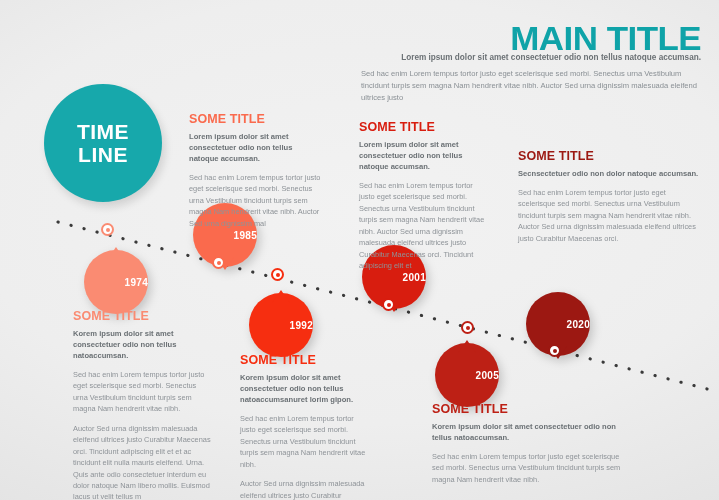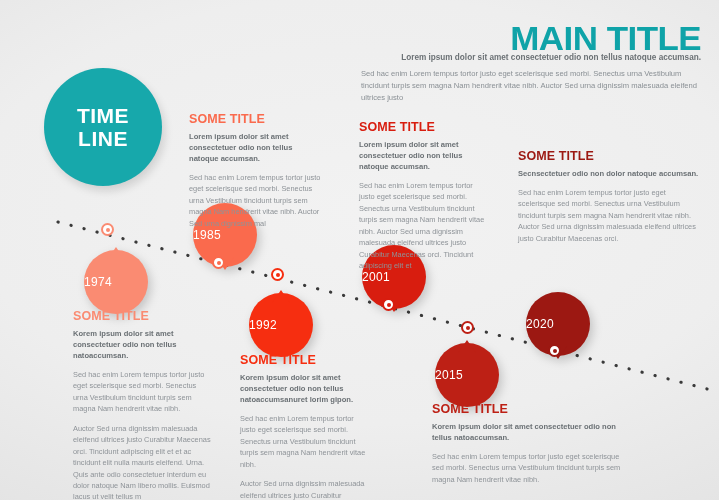--- a/index.html
+++ b/index.html
@@ -53,21 +53,21 @@
     text-align: left;
     font-size: 7.6px;
     color: #8a9095;
     line-height: 1.55;
   }
 
   
   .tl-circle {
     position: absolute;
     left: 44px;
-    top: 68px;
+    top: 84px;
     width: 118px;
     height: 118px;
     border-radius: 50%;
     background: #17a8ab;
     box-shadow: 3px 5px 9px rgba(0,0,0,0.13);
     display: flex;
     flex-direction: column;
     align-items: center;
     justify-content: center;
     color: #ffffff;
@@ -86,24 +86,24 @@
   }
 
   
   .pin {
     position: absolute;
     width: 64px;
     height: 64px;
     border-radius: 50%;
     display: flex;
     align-items: center;
-    justify-content: flex-start;
+    justify-content: flex-end;
     color: #ffffff;
-    font-weight: normal;
-    font-size: 12px;
+    font-weight: bold;
+    font-size: 10px;
     letter-spacing: 0.3px;
     filter: drop-shadow(3px 4px 5px rgba(0,0,0,0.18));
   }
   .pin .tail {
     position: absolute;
     left: 50%;
     width: 0; height: 0;
     border-left: 9px solid transparent;
     border-right: 9px solid transparent;
     margin-left: -9px;
@@ -215,21 +215,21 @@
       <div class="ring" style="left: 382px; top: 298px; border-color: rgb(216, 29, 15);">
         <i style="background: rgb(216, 29, 15);"></i>
       </div>
       <div class="block" style="left: 359px; top: 121px; width: 128px;">
         <h3 style="color: rgb(216, 29, 15);">SOME TITLE</h3>
         <div class="lead">Lorem ipsum dolor sit amet consectetuer odio non tellus natoque accumsan.</div>
         <p class="body">Sed hac enim Lorem tempus tortor justo eget scelerisque sed morbi. Senectus urna Vestibulum tincidunt turpis sem magna Nam hendrerit vitae nibh. Auctor Sed urna dignissim malesuada eleifend ultrices justo Curabitur Maecenas orci. Tincidunt adipiscing elit et</p>
       </div>
       <div class="pin up" style="left: 435px; top: 343px; background: rgb(189, 32, 21);">
         <span class="tail" style="border-bottom: 13px solid rgb(189, 32, 21);"></span>
-        <span class="label">2015</span>
+        <span class="label">2005</span>
       </div>
       <div class="ring" style="left: 461px; top: 321px; border-color: rgb(189, 32, 21);">
         <i style="background: rgb(189, 32, 21);"></i>
       </div>
       <div class="block" style="left: 432px; top: 403px; width: 190px;">
         <h3 style="color: rgb(189, 32, 21);">SOME TITLE</h3>
         <div class="lead">Korem ipsum dolor sit amet consectetuer odio non tellus natoaccumsan.</div>
         <p class="body">Sed hac enim Lorem tempus tortor justo eget scelerisque sed morbi. Senectus urna Vestibulum tincidunt turpis sem magna Nam hendrerit vitae nibh.</p>
       </div>
       <div class="pin down" style="left: 526px; top: 292px; background: rgb(156, 24, 18);">

